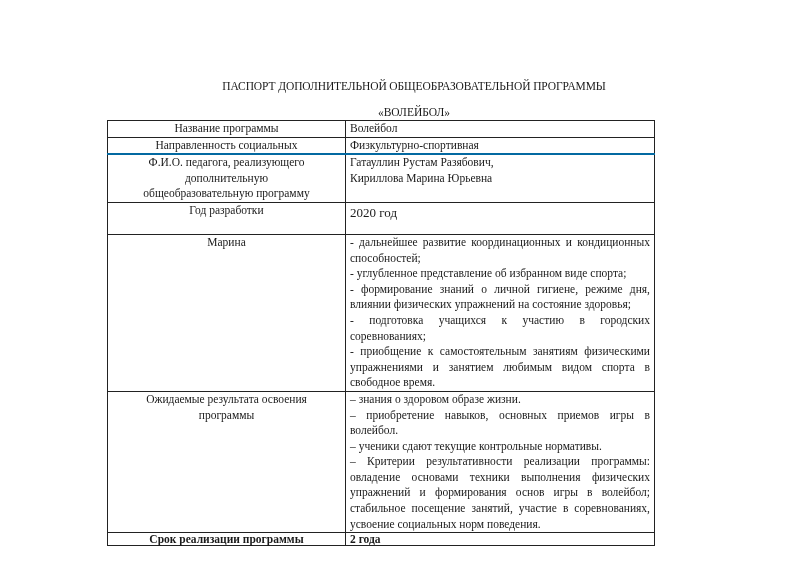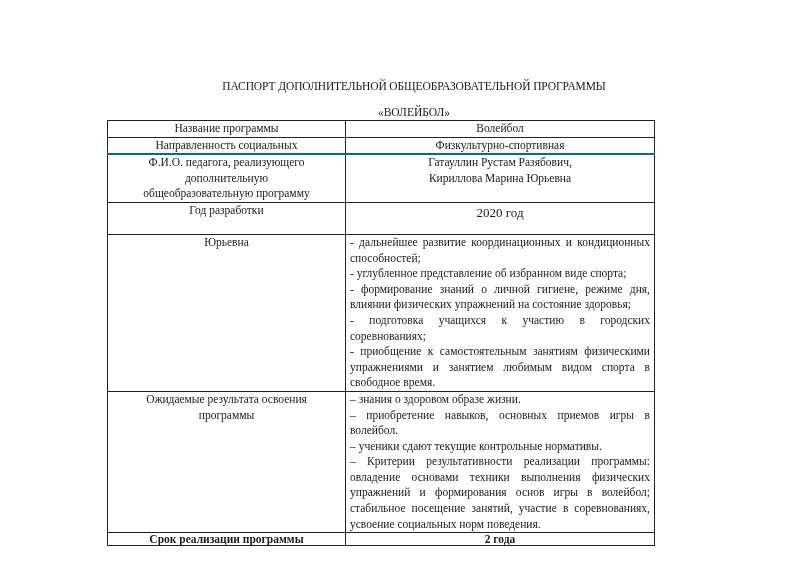--- a/index.html
+++ b/index.html
@@ -17,21 +17,21 @@
   }
   table.passport {
     position:absolute; left:107px; top:120px; width:548px;
     border-collapse:collapse; font-size:11.5px; line-height:15.6px;
     table-layout:fixed;
   }
   table.passport td {
     border:1px solid #222; vertical-align:top; padding:0 4px;
   }
   td.label { width:229px; text-align:center; }
-  td.value-center { text-align:center; }
+  td.value-center { }
   td.value-just { text-align:justify; }
   tr.thick-top td { border-top:2px solid #0369a1; }
   .line { display:block; text-align:justify; text-align-last:left; }
   .r-name td { height:14px; }
   .r-dir td { height:15px; }
   .r-fio td { height:45px; }
   .r-year td { height:31px; }
   .r-goal td { height:46px; }
   .r-tasks td { height:108px; }
   .r-results td { height:111px; }
@@ -65,21 +65,21 @@
       <div>Кириллова Марина Юрьевна</div>
     </td>
   </tr>
   <tr class="r-year">
     <td class="label">Год разработки</td>
     <td class="value-center">
       <span class="year-val">2020 год</span>
     </td>
   </tr>
   <tr class="r-tasks">
-    <td class="label">Юрьевна</td>
+    <td class="label">Марина</td>
     <td class="value-just">
       <div class="line">- дальнейшее развитие координационных и кондиционных способностей;</div>
       <div class="line">- углубленное представление об избранном виде спорта;</div>
       <div class="line">- формирование знаний о личной гигиене, режиме дня, влиянии физических упражнений на состояние здоровья;</div>
       <div class="line">- подготовка учащихся к участию в городских соревнованиях;</div>
       <div class="line">- приобщение к самостоятельным занятиям физическими упражнениями и занятием любимым видом спорта в свободное время.</div>
     </td>
   </tr>
   <tr class="r-results">
     <td class="label">

